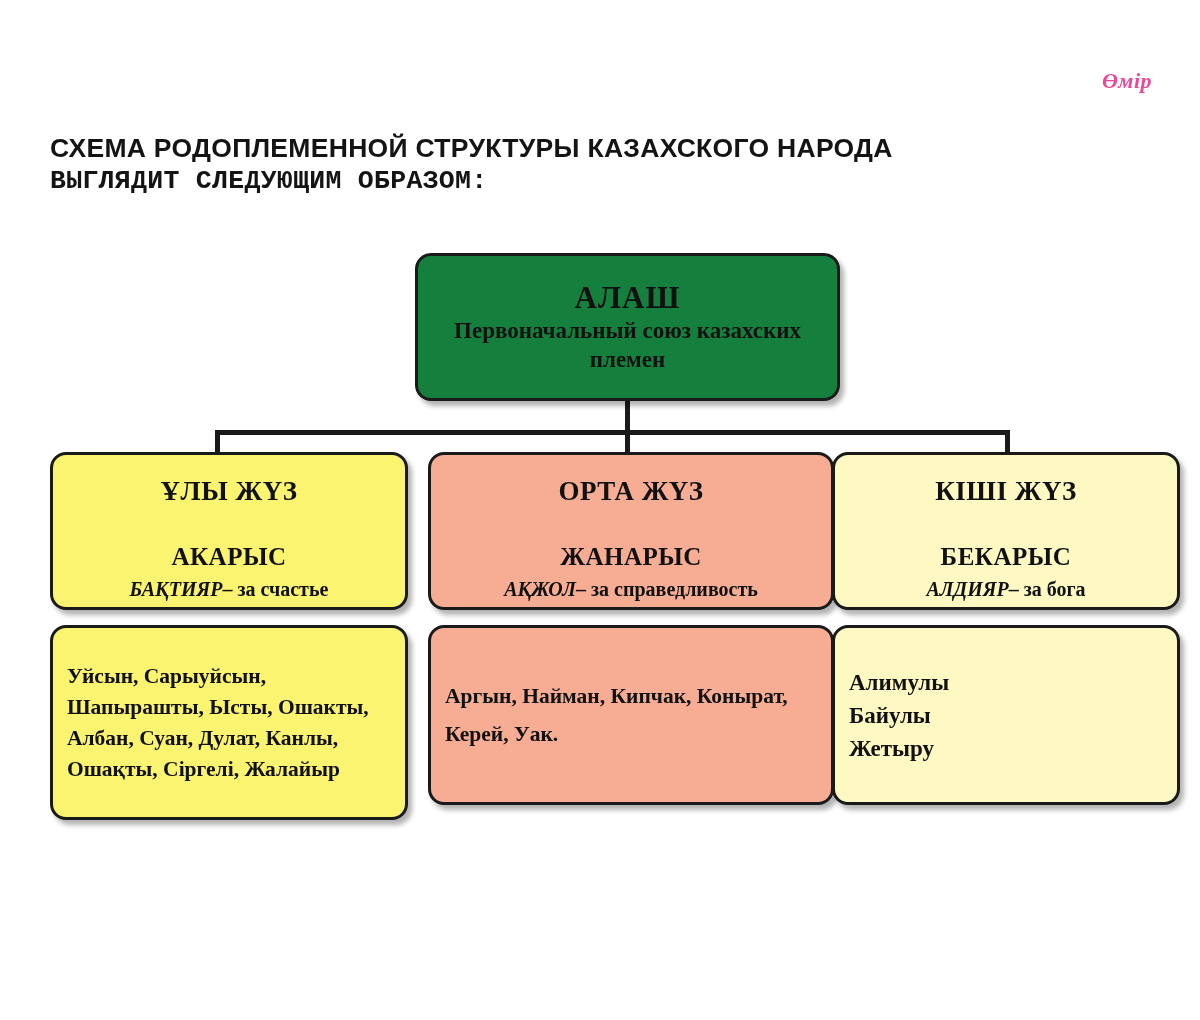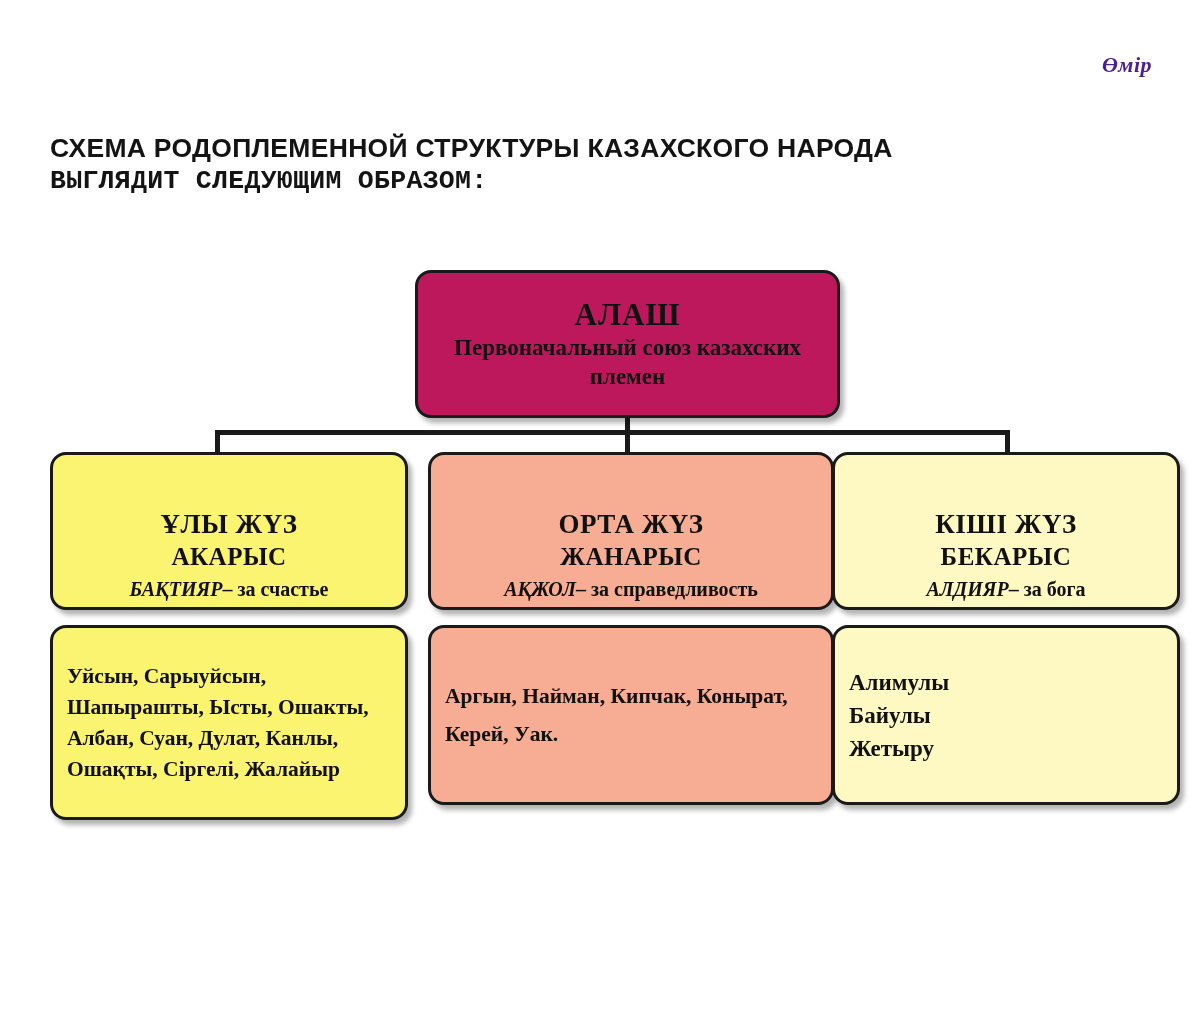--- a/index.html
+++ b/index.html
@@ -10,27 +10,27 @@
   body {
     width: 1200px;
     height: 1020px;
     position: relative;
     font-family: "Liberation Serif", serif;
     overflow: hidden;
   }
 
   .watermark {
     position: absolute;
-    top: 52px;
+    top: 68px;
     right: 48px;
     font-family: "Liberation Serif", serif;
     font-style: italic;
     font-weight: bold;
     font-size: 22px;
-    color: #4c1d95;
+    color: #ec4899;
     letter-spacing: 0.5px;
   }
 
   .heading {
     position: absolute;
     left: 50px;
     top: 132px;
     width: 1060px;
     font-family: "Liberation Sans", sans-serif;
     font-weight: bold;
@@ -54,27 +54,26 @@
     border: 3px solid #1a1a1a;
     border-radius: 16px;
     box-shadow: 4px 5px 5px rgba(0,0,0,0.30);
   }
 
   .box-root {
     left: 415px;
     top: 253px;
     width: 425px;
     height: 148px;
-    background: #be185d;
+    background: #15803d;
     display: flex;
     flex-direction: column;
     align-items: center;
     justify-content: center;
     padding: 4px 10px;
-    margin-top: 17px;
   }
   .root-title {
     font-family: "Liberation Serif", serif;
     font-weight: bold;
     font-size: 31px;
     letter-spacing: 1px;
     color: #111;
     line-height: 36px;
   }
   .root-sub {
@@ -104,20 +103,21 @@
     color: #111;
     line-height: 33px;
   }
   .juz-sub {
     font-family: "Liberation Serif", serif;
     font-weight: bold;
     font-size: 25px;
     letter-spacing: 0.5px;
     color: #111;
     line-height: 31px;
+    margin-top: 33px;
   }
   .juz-motto {
     font-family: "Liberation Serif", serif;
     font-size: 20px;
     line-height: 27px;
     color: #111;
     margin-top: 4px;
     white-space: nowrap;
   }
   .juz-motto .word {

